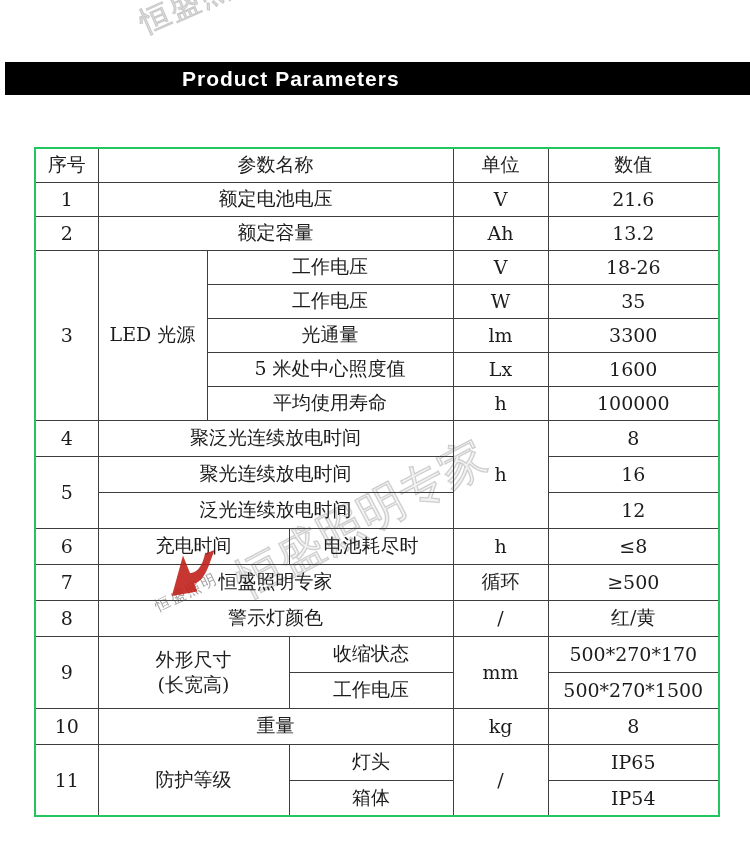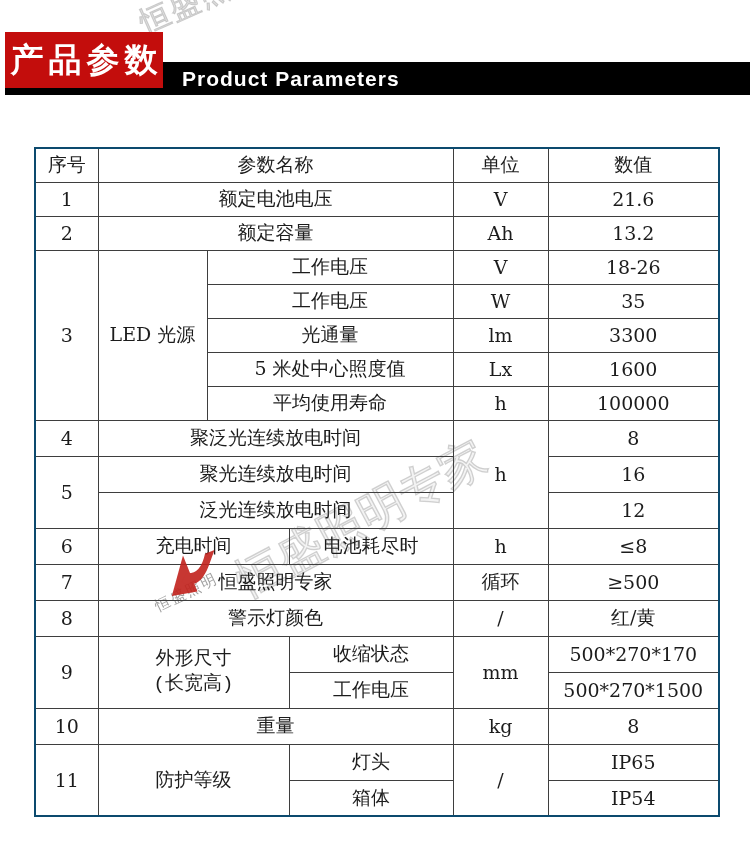--- a/index.html
+++ b/index.html
@@ -11,26 +11,26 @@
              z-index:3;display:flex;align-items:center;}
   .black-bar .en{margin-left:177px;color:#ffffff;font-family:"Liberation Sans",sans-serif;
                  font-weight:bold;font-size:21px;letter-spacing:1px;white-space:nowrap;}
   .red-box{position:absolute;left:5px;top:32px;width:158px;height:56px;background:#c30d0c;
            z-index:4;display:flex;align-items:center;justify-content:center;}
   .red-box .cn{color:#ffffff;font-family:"Liberation Sans",sans-serif;font-weight:bold;
                font-size:33px;letter-spacing:5px;white-space:nowrap;padding-left:5px;}
 
   
   table.params{position:absolute;left:34px;top:147px;width:684px;z-index:1;
-               border-collapse:collapse;table-layout:fixed;border:2px solid #0c4a6e;}
+               border-collapse:collapse;table-layout:fixed;border:2px solid #22c55e;}
   table.params td{border:1.5px solid #3e3e3e;text-align:center;vertical-align:middle;
                   font-size:19px;color:#1c1c1c;padding:0;overflow:hidden;background:transparent;}
   tr.r34{height:34px;}
   tr.r36{height:36px;}
-  td.pre{white-space:pre-line;line-height:1.3;font-family:Liberation Mono, monospace;}
+  td.pre{white-space:pre-line;line-height:1.3;}
 
   
   .wm{position:absolute;pointer-events:none;white-space:nowrap;z-index:0;
       font-family:"DejaVu Serif","Liberation Serif",serif;}
   .wm-top{left:136px;top:-22px;font-size:30px;letter-spacing:2px;
           transform:rotate(-24deg);transform-origin:center;
           color:rgba(185,185,185,0.45);-webkit-text-stroke:1px rgba(170,170,170,0.55);}
   .wm-diag{left:221px;top:490px;width:280px;height:56px;line-height:56px;font-size:46px;
            transform:rotate(-28deg);transform-origin:center;text-align:center;
            color:rgba(200,200,200,0.22);-webkit-text-stroke:1.3px rgba(165,165,165,0.5);}
@@ -50,23 +50,20 @@
   <div class="wm-logo">
     <svg width="54" height="48" viewBox="0 0 54 48">
       <path d="M2 46 L20 8 L28 46 Z" fill="#c2221c"></path>
       <path d="M14 34 Q30 46 44 22 L52 8 L42 10 Q34 30 20 26 Z" fill="#c2221c"></path>
     </svg>
   </div>
   <div class="wm wm-logo-text">恒盛照明</div>
 
   <div class="black-bar">
     <span class="en">Product Parameters</span>
-  </div>
-  <div class="red-box">
-    <span class="cn">产品参数</span>
   </div>
 
   <table class="params">
     <colgroup>
       <col style="width:63px">
         <col style="width:109px">
         <col style="width:82px">
       <col style="width:164px">
         <col style="width:95px">
         <col style="width:171px">

